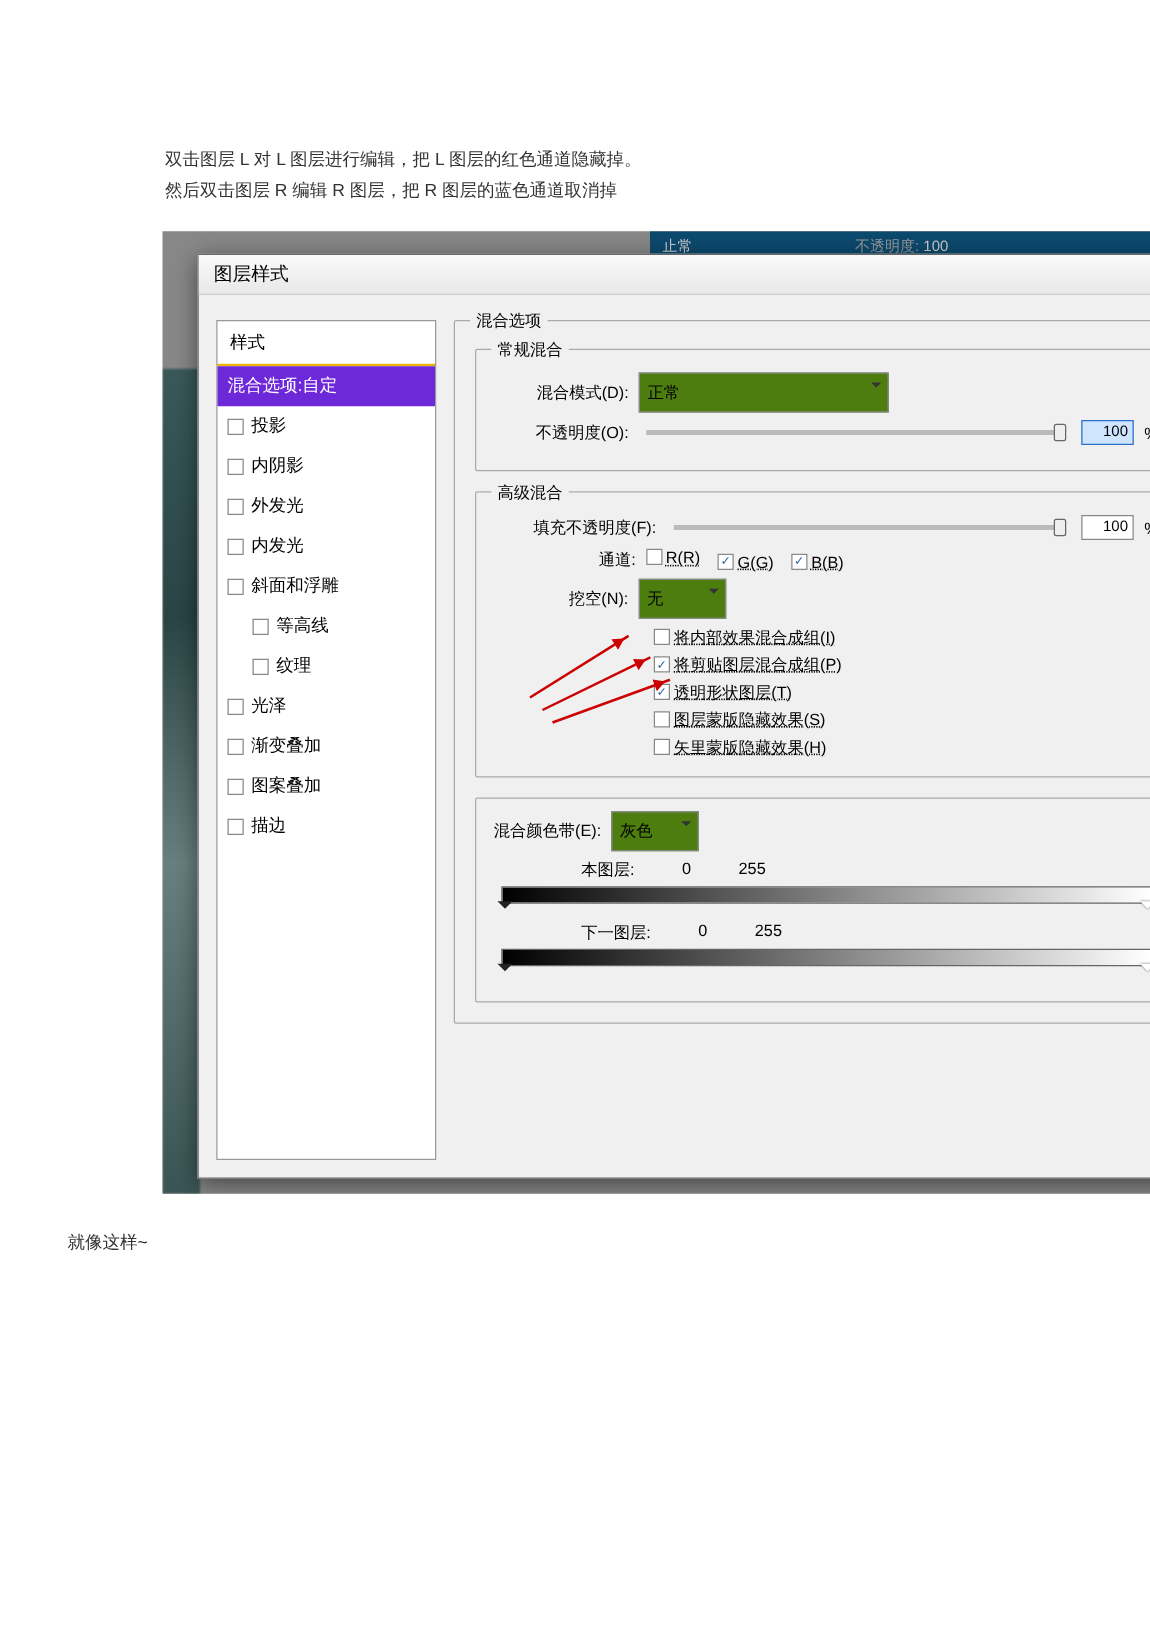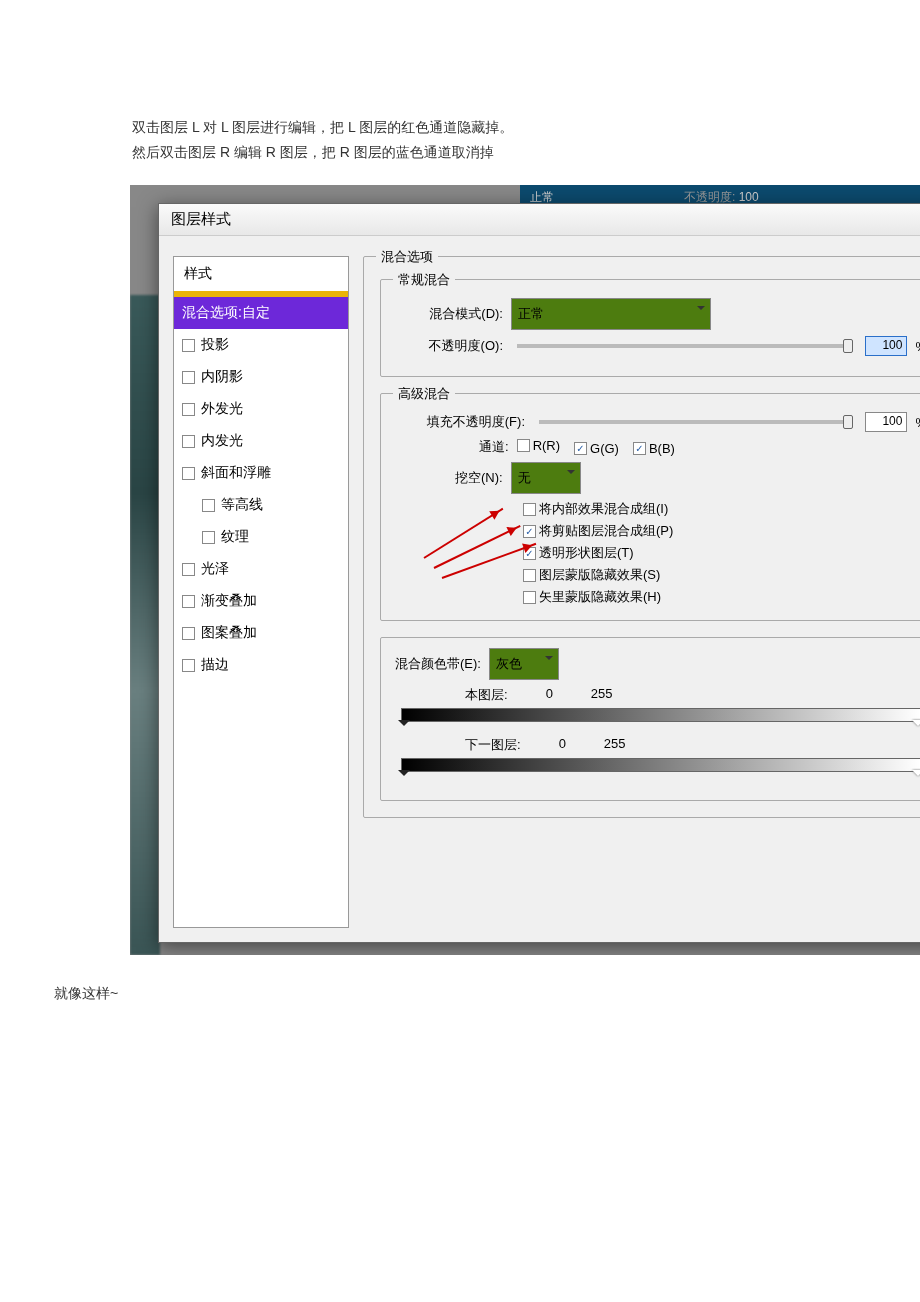--- a/index.html
+++ b/index.html
@@ -68,21 +68,21 @@
     gap: 14px;
   }
   .style-list {
     width: 176px;
     background: #fff;
     border: 1px solid #999;
     font-size: 14px;
   }
   .style-list .hdr {
     padding: 8px 10px;
-    border-bottom: 6px solid #eab308;
+    border-bottom: 2px solid #eab308;
     font-weight: normal;
   }
   .style-row {
     padding: 7px 8px;
     display: flex;
     align-items: center;
     gap: 6px;
     cursor: default;
   }
   .style-row.selected {
@@ -178,21 +178,21 @@
   .chan-row { margin-left: 84px; }
   .chan-chk {
     display: inline-flex; align-items: center; gap: 3px;
     margin-right: 14px;
   }
   .opt-col {
     margin-left: 128px;
     display: flex; flex-direction: column; gap: 4px;
   }
   .opt-col .chan-chk { margin: 0; }
-  .dotted { text-decoration-style: dotted; }
+  .dotted { text-decoration: underline; text-decoration-style: dotted; }
   .gradient-bar {
     height: 14px;
     background: linear-gradient(90deg,#000,#fff);
     border: 1px solid #666;
     position: relative;
     margin: 4px 6px 14px 6px;
   }
   .tri-b {
     position: absolute;
     bottom: -11px;

